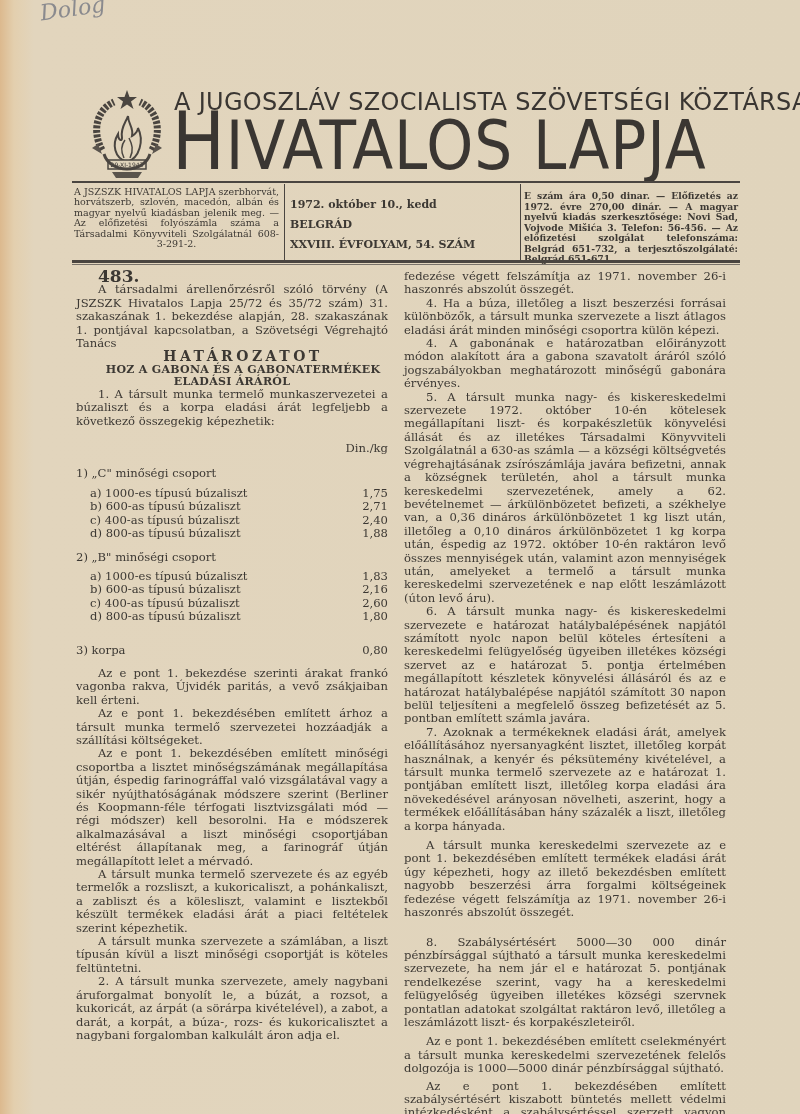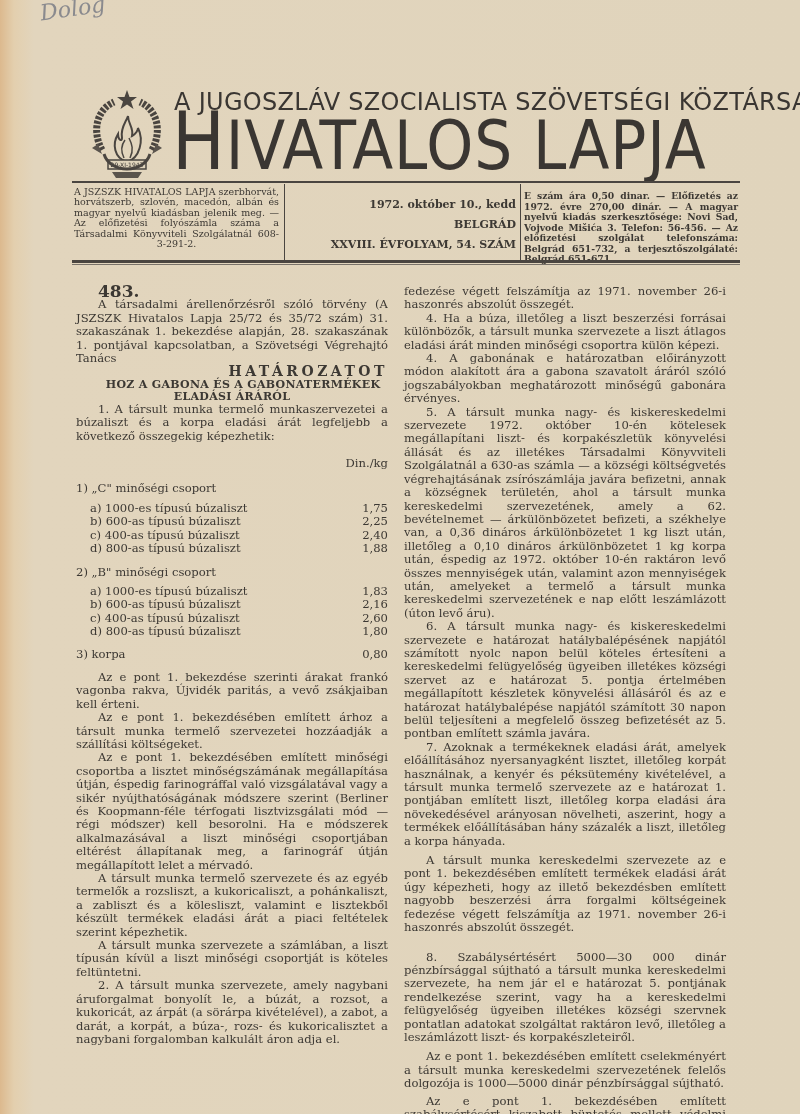--- a/index.html
+++ b/index.html
@@ -10,32 +10,32 @@
   .scribble{position:absolute;left:40px;top:-4px;font-family:"DejaVu Serif",serif;font-style:italic;font-size:22px;color:#8a8a8e;transform:rotate(-8deg);}
   
   .emblem{position:absolute;left:88px;top:88px;width:78px;height:92px;}
   .supertitle{position:absolute;left:174px;top:88px;width:548px;font-family:"DejaVu Sans","Liberation Sans",sans-serif;font-size:24px;letter-spacing:0.3px;color:#3a3632;white-space:nowrap;}
   .maintitle{position:absolute;left:172px;top:104px;width:560px;font-family:"DejaVu Sans","Liberation Sans",sans-serif;font-size:68px;line-height:76px;color:#3a3632;white-space:nowrap;transform:scaleX(0.88);transform-origin:left top;letter-spacing:1px;}
   .maintitle .big{font-size:80px;}
   .rule-top{position:absolute;left:72px;top:181px;width:668px;height:2px;background:#4a4540;}
   .infobar{position:absolute;left:72px;top:184px;width:668px;height:76px;}
   .info-left{position:absolute;left:2px;top:3px;width:205px;font-size:9.5px;line-height:10.4px;font-weight:normal;text-align:justify;text-align-last:center;}
   .vline{position:absolute;top:0;width:1px;height:76px;background:#4a4540;}
-  .info-mid{position:absolute;left:218px;top:11px;width:226px;text-align:right;font-weight:bold;font-size:11px;line-height:20px;}
+  .info-mid{position:absolute;left:218px;top:11px;width:226px;text-align:left;font-weight:bold;font-size:11px;line-height:20px;}
   .info-right{position:absolute;left:452px;top:7px;width:214px;font-size:9.2px;line-height:10.5px;font-weight:bold;text-align:justify;}
   .rule-bot{position:absolute;left:72px;top:260px;width:668px;height:3px;background:#4a4540;}
   .rule-bot2{position:absolute;left:72px;top:264px;width:668px;height:1px;background:#7a736a;}
   
-  .col{position:absolute;top:285px;font-size:11.6px;line-height:13.4px;text-align:justify;}
+  .col{position:absolute;top:270px;font-size:11.6px;line-height:13.4px;text-align:justify;}
   .col-left{left:76px;width:312px;}
   .col-right{left:404px;width:322px;}
   .col p{margin:0;text-indent:22px;}
   .col p.noind{text-indent:0;}
   .num{font-weight:bold;font-size:17px;margin:0 0 10px 16px;text-indent:0;}
-  .heading{font-weight:bold;text-align:right;letter-spacing:3.5px;font-size:14px;margin:28px 0 8px 0;text-indent:0;}
+  .heading{font-weight:bold;text-align:center;letter-spacing:3.5px;font-size:14px;margin:28px 0 8px 0;text-indent:0;}
   .subheading{font-weight:bold;text-align:center;font-size:11px;line-height:12px;margin:0 0 12px 0;text-indent:0;letter-spacing:0.3px;}
   .unit{text-align:right;margin:14px 0 12px 0;}
   .group{margin-top:2px;}
   .row{display:flex;justify-content:space-between;}
   .row.sub{padding-left:14px;}
   .gap{height:8px;}
   .mt6{margin-top:6px;}
 </style>
 </head>
 <body>
@@ -83,21 +83,21 @@
   <div class="group">
     <div class="row">
         <span>1) „C" minőségi csoport</span>
       </div>
     <div class="row sub mt6">
         <span>a) 1000-es típusú búzaliszt</span>
         <span>1,75</span>
       </div>
     <div class="row sub">
         <span>b) 600-as típusú búzaliszt</span>
-        <span>2,25</span>
+        <span>2,71</span>
       </div>
     <div class="row sub">
         <span>c) 400-as típusú búzaliszt</span>
         <span>2,40</span>
       </div>
     <div class="row sub">
         <span>d) 800-as típusú búzaliszt</span>
         <span>1,88</span>
       </div>
   </div>
@@ -116,21 +116,21 @@
       </div>
     <div class="row sub">
         <span>c) 400-as típusú búzaliszt</span>
         <span>2,60</span>
       </div>
     <div class="row sub">
         <span>d) 800-as típusú búzaliszt</span>
         <span>1,80</span>
       </div>
   </div>
-  <div class="row" style="margin-top:9px">
+  <div class="row" style="margin-top:20px">
       <span>3) korpa</span>
       <span>0,80</span>
     </div>
   <div class="gap" style="height:10px"></div>
 
   <p>Az e pont 1. bekezdése szerinti árakat frankó vagonba rakva, Újvidék paritás, a vevő zsákjaiban kell érteni.</p>
   <p>Az e pont 1. bekezdésében említett árhoz a társult munka termelő szervezetei hozzáadják a szállítási költségeket.</p>
   <p>Az e pont 1. bekezdésében említett minőségi csoportba a lisztet minőségszámának megállapítása útján, éspedig farinográffal való vizsgálatával vagy a sikér nyújthatóságának módszere szerint (Berliner és Koopmann-féle térfogati lisztvizsgálati mód — régi módszer) kell besorolni. Ha e módszerek alkalmazásával a liszt minőségi csoportjában eltérést állapítanak meg, a farinográf útján megállapított lelet a mérvadó.</p>
   <p>A társult munka termelő szervezete és az egyéb termelők a rozsliszt, a kukoricaliszt, a pohánkaliszt, a zabliszt és a kölesliszt, valamint e lisztekből készült termékek eladási árát a piaci feltételek szerint képezhetik.</p>
   <p>A társult munka szervezete a számlában, a liszt típusán kívül a liszt minőségi csoportját is köteles feltüntetni.</p>

